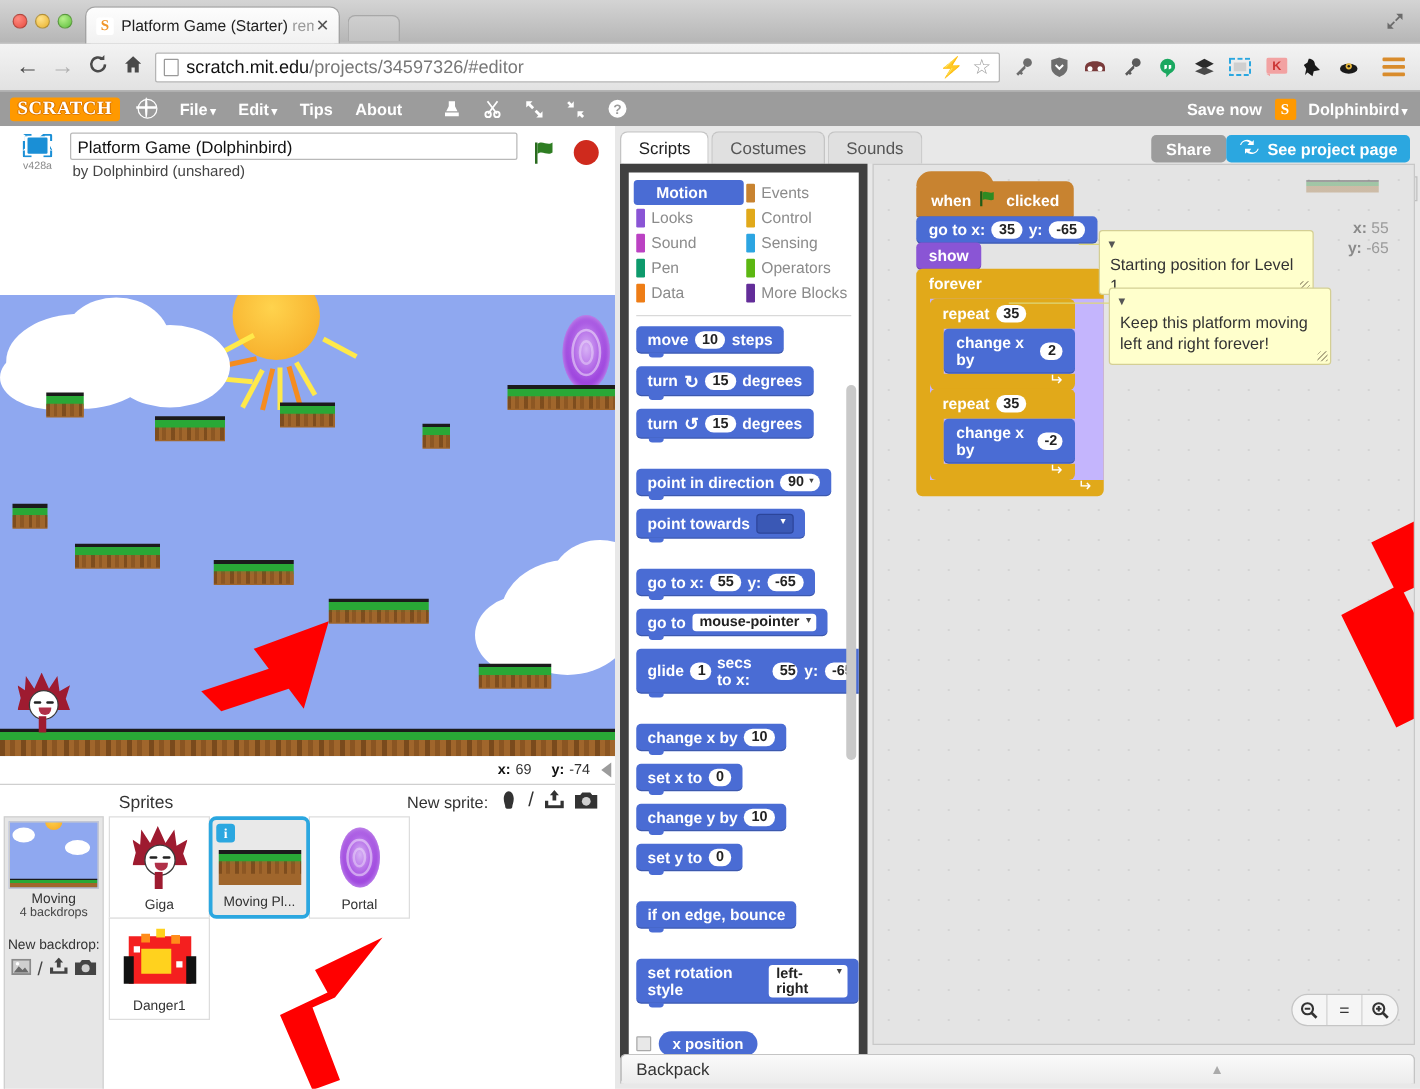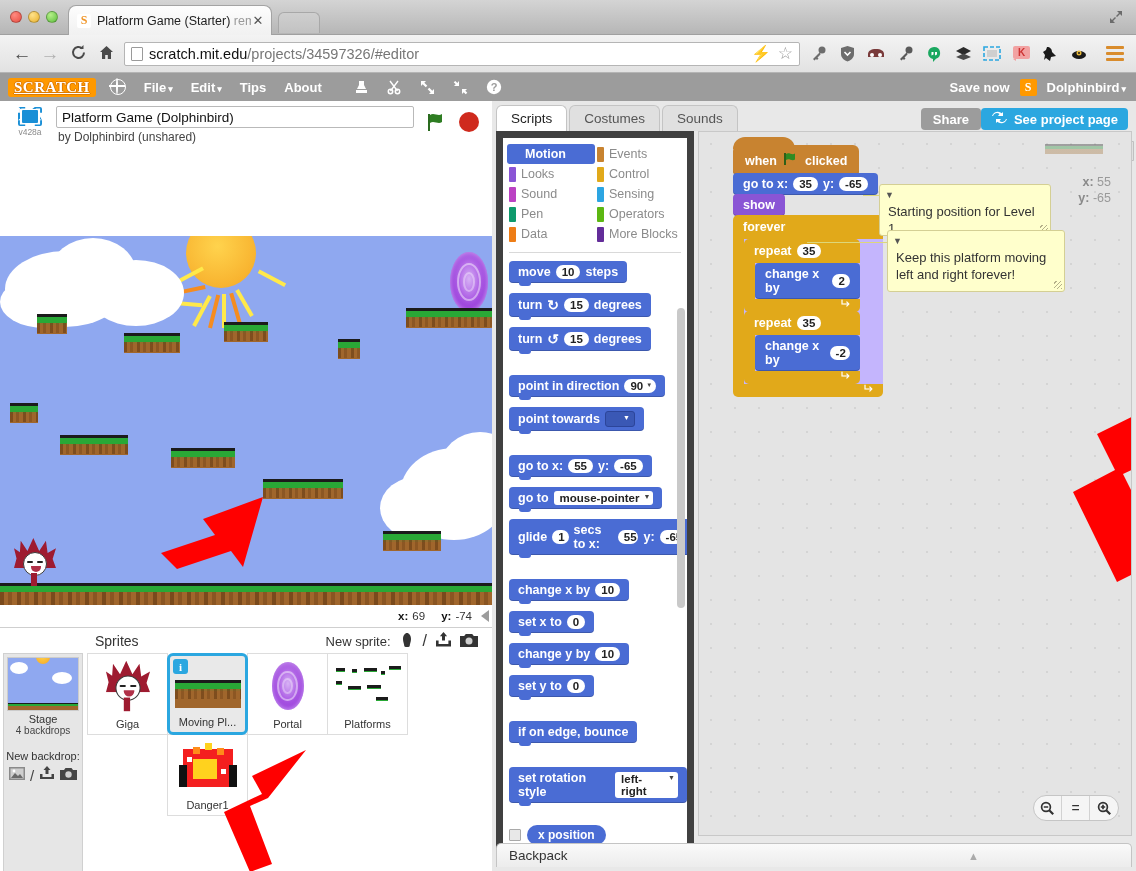--- a/index.html
+++ b/index.html
@@ -77,21 +77,20 @@
     position:absolute; left:0; top:73px; width:1136px; height:28px;
     background:#9c9c9c; display:flex; align-items:center; color:#fff;
     font-size:13px; font-weight:bold;
   }
   .logo {
     margin-left:8px; font-family:"Liberation Serif", serif;
     font-size:15px; font-weight:bold; color:#fff;
     background:#f90; padding:1px 6px; border-radius:3px;
     letter-spacing:0.5px;
     text-shadow: -1px 0 #e07b00, 0 1px #e07b00, 1px 0 #e07b00, 0 -1px #e07b00;
-    text-decoration: underline;
   }
   .globe { margin-left:14px; width:16px; height:16px; border-radius:50%; border:1.6px solid #fff; position:relative; }
   .globe:before { content:""; position:absolute; left:-1.6px; top:5px; width:16px; height:1.6px; background:#fff; }
   .globe:after { content:""; position:absolute; left:5.5px; top:-1.6px; width:1.6px; height:16px; background:#fff; border-radius:50%; box-shadow:0 0 0 0 #fff; }
   .menu-item { margin-left:18px; cursor:default; white-space:nowrap; }
   .caret { font-size:9px; margin-left:2px; }
   .menu-tools { margin-left:32px; display:flex; align-items:center; gap:17px; }
   .mt { width:16px; height:16px; display:flex; align-items:center; justify-content:center; }
   .menu-right { margin-left:auto; display:flex; align-items:center; gap:10px; padding-right:10px; }
   .save-now { font-size:13px; }
@@ -555,21 +554,21 @@
       </div>
 
       <div class="sprite-pane">
         <div class="stage-selector">
           <div class="stage-thumb">
             <div class="cloud" style="left:2px; top:4px; width:18px; height:12px;"></div>
             <div class="cloud" style="left:44px; top:14px; width:20px; height:12px;"></div>
             <div class="sun" style="left:28px; top:-8px; width:14px; height:14px;"></div>
             <div class="g"></div>
           </div>
-          <div class="stage-lbl">Stage</div>
+          <div class="stage-lbl">Moving</div>
           <div class="stage-sub">4 backdrops</div>
           <div class="new-backdrop">New backdrop:</div>
           <div class="icon-row">
             <span><svg width="16" height="13" viewBox="0 0 16 13">
                   <rect width="16" height="13" fill="#8a8a8a"></rect>
                   <rect x="1.5" y="1.5" width="13" height="10" fill="#cfcfcf"></rect>
                   <path d="M2 11l4-5 3 3 2-2 3 4z" fill="#6a6a6a"></path>
                   <circle cx="5" cy="4" r="1.4" fill="#fff"></circle>
                 </svg></span>
             <span style="font-size:15px;color:#444;">/</span>
@@ -628,36 +627,20 @@
             <div class="sprite-name">Moving Pl...</div>
           </div>
 
           <div class="sprite-cell">
             <div class="sprite-thumb">
               <div class="portal" style="position:relative; left:0; top:0; width:32px; height:48px;"></div>
             </div>
             <div class="sprite-name">Portal</div>
           </div>
 
-          <div class="sprite-cell">
-            <div class="sprite-thumb">
-              <div style="position:relative; width:68px; height:44px;">
-                <div class="platform" style="left:2px; top:4px; width:9px; height:4px;"></div>
-                <div class="platform" style="left:18px; top:5px; width:5px; height:4px;"></div>
-                <div class="platform" style="left:30px; top:4px; width:13px; height:4px;"></div>
-                <div class="platform" style="left:47px; top:7px; width:4px; height:4px;"></div>
-                <div class="platform" style="left:55px; top:2px; width:12px; height:4px;"></div>
-                <div class="platform" style="left:2px; top:17px; width:6px; height:4px;"></div>
-                <div class="platform" style="left:14px; top:22px; width:13px; height:4px;"></div>
-                <div class="platform" style="left:33px; top:21px; width:14px; height:4px;"></div>
-                <div class="platform" style="left:42px; top:33px; width:12px; height:4px;"></div>
-              </div>
-            </div>
-            <div class="sprite-name">Platforms</div>
-          </div>
           <div class="sprite-cell" style="border:none; background:transparent;"></div>
 
           <div class="sprite-cell">
             <div class="sprite-thumb">
               <div style="position:relative; width:58px; height:48px;">
                 <div style="position:absolute;left:4px;top:6px;width:50px;height:38px;background:#f41f1f;"></div>
                 <div style="position:absolute;left:0px;top:22px;width:8px;height:22px;background:#111;"></div>
                 <div style="position:absolute;left:50px;top:22px;width:8px;height:22px;background:#111;"></div>
                 <div style="position:absolute;left:14px;top:16px;width:24px;height:20px;background:#ffd21e;"></div>
                 <div style="position:absolute;left:26px;top:0px;width:7px;height:7px;background:#ffd21e;"></div>

